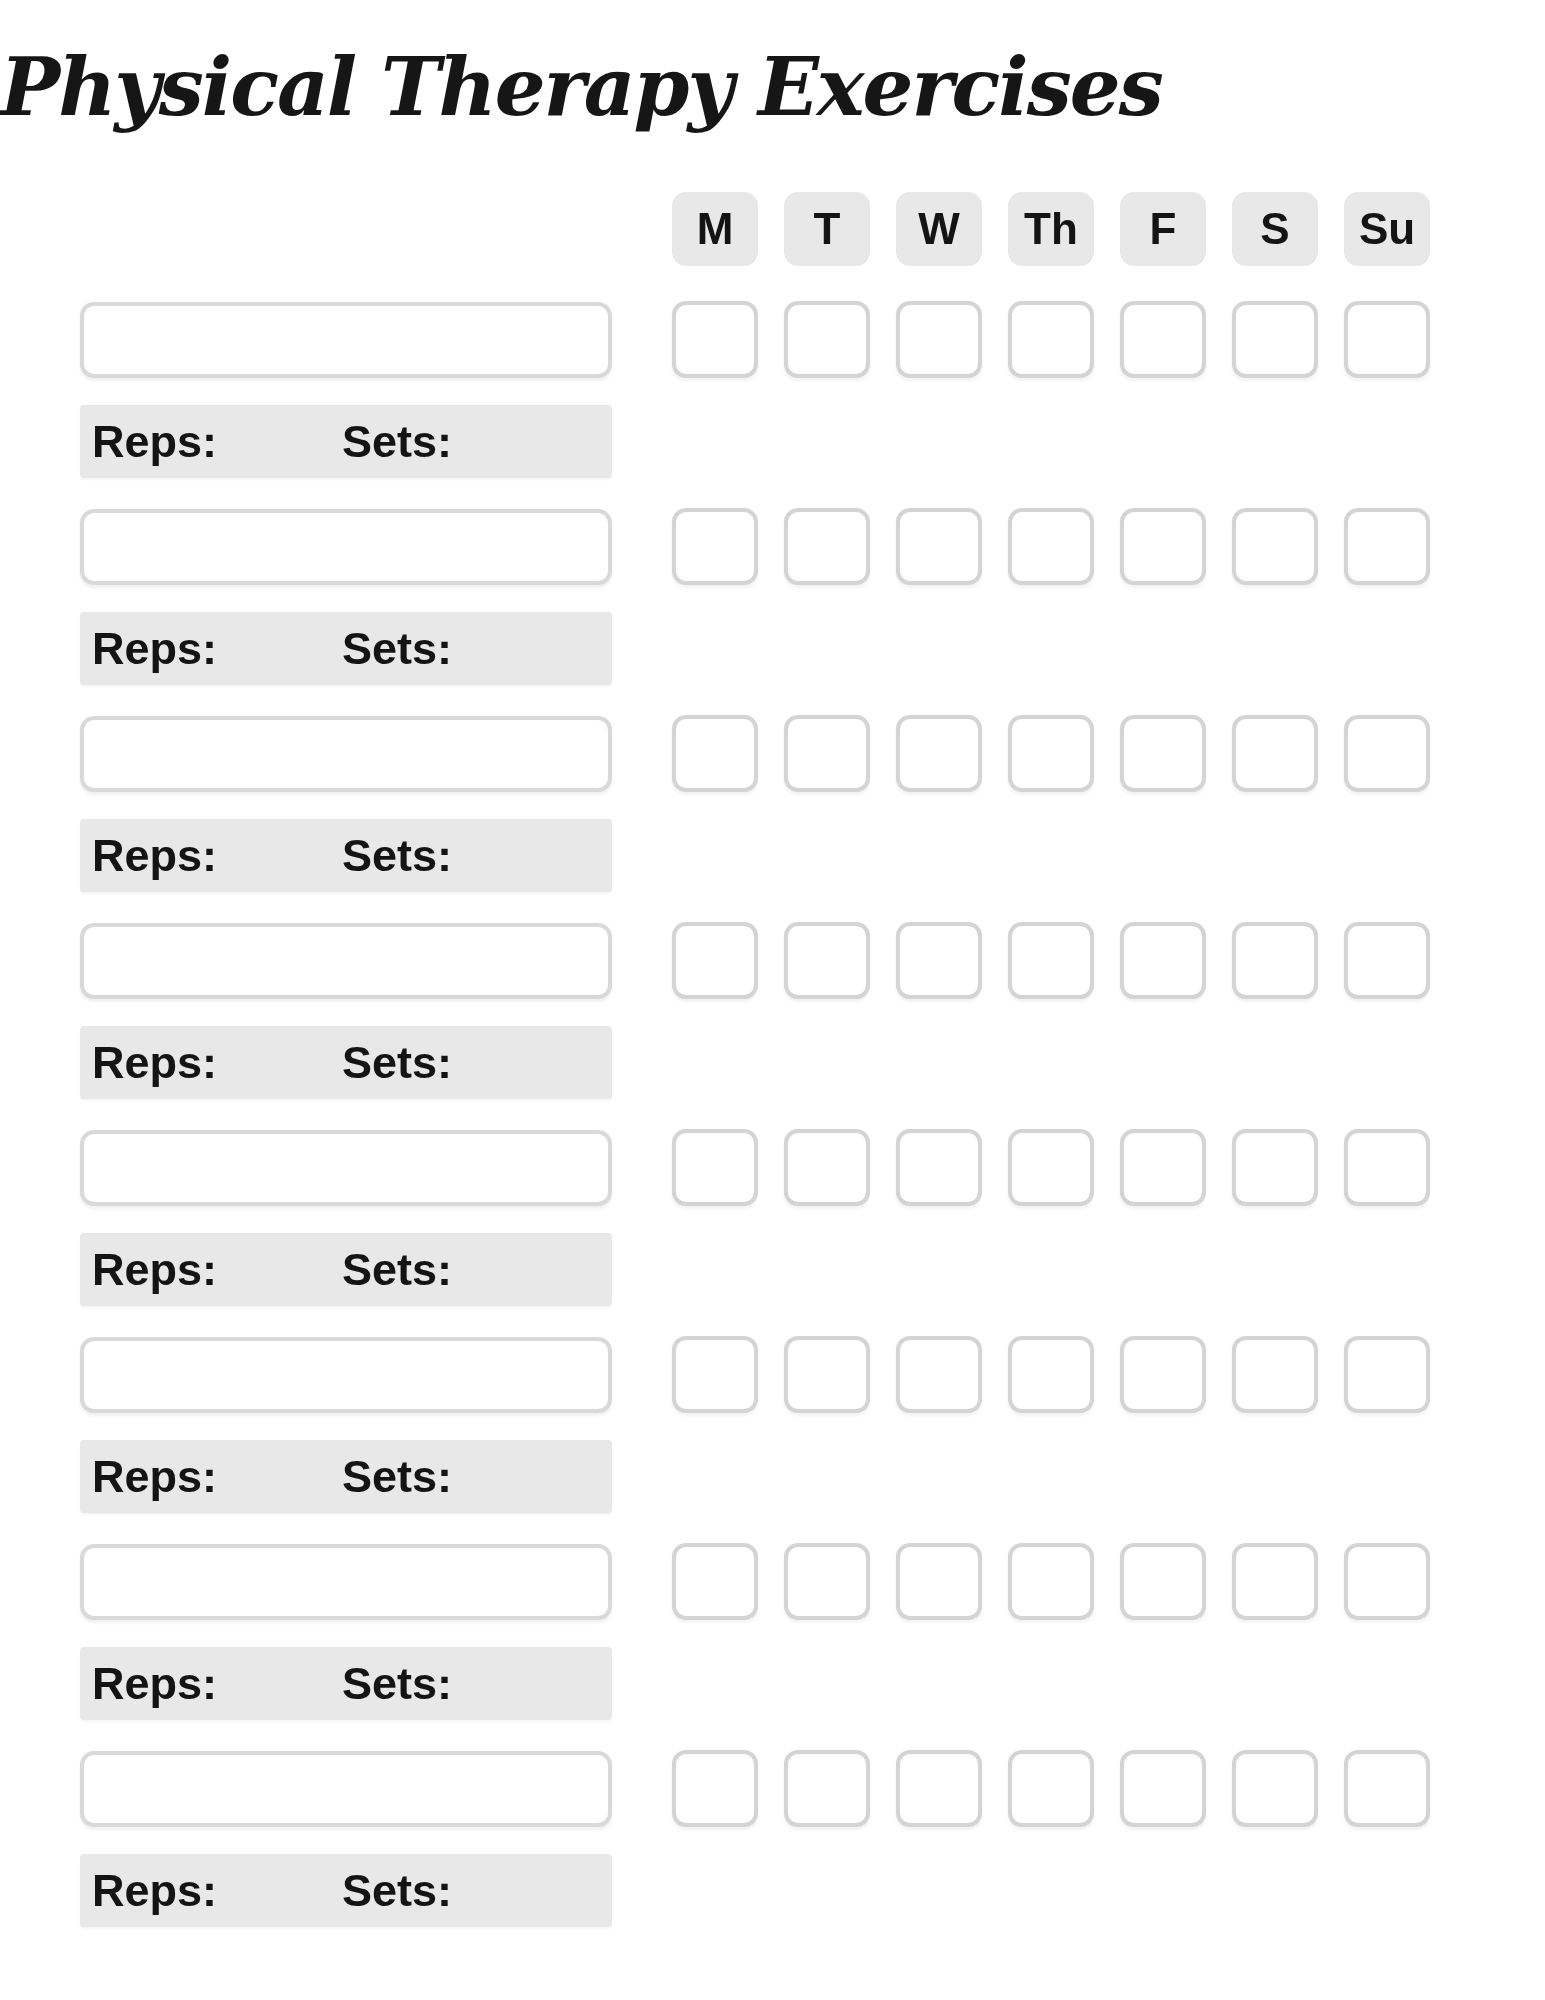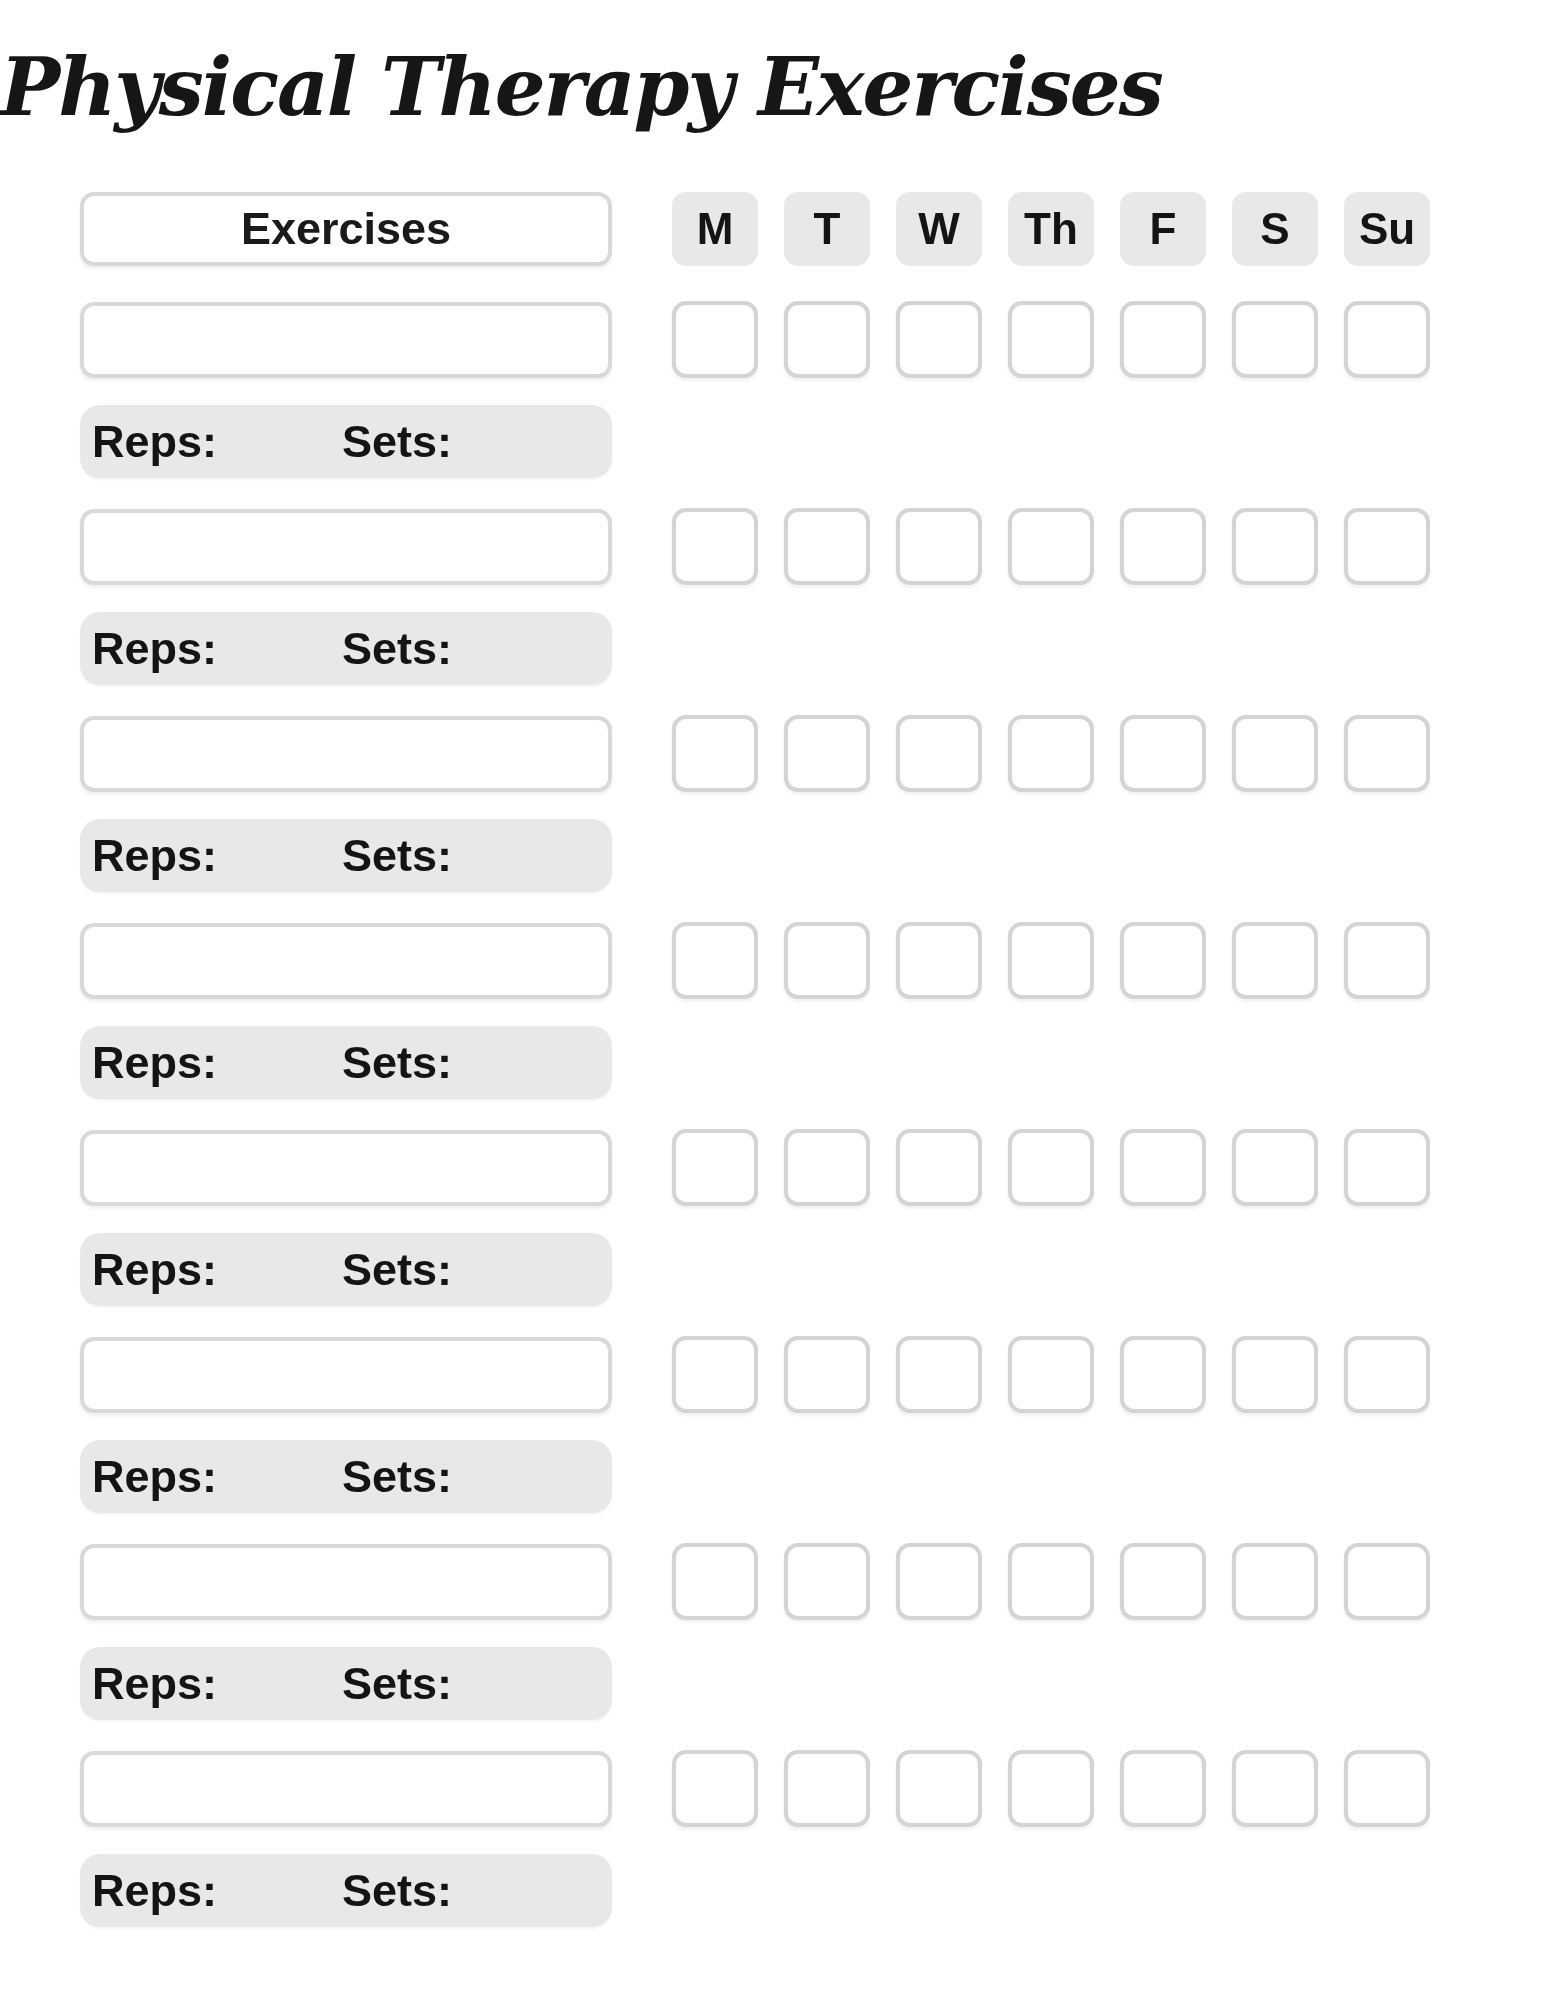--- a/index.html
+++ b/index.html
@@ -47,21 +47,21 @@
     font-family:"Liberation Sans",sans-serif;
     font-size:40px;font-weight:700;color:#1a1a1a;
     padding:0 20px;
     outline:none;
   }
   
   .rs-bar{
     position:absolute;
     left:80px;width:532px;height:73px;
     background:#e8e8e8;
-    border-radius:20px;
+    border-radius:4px;
     box-shadow:0 2px 2px rgba(0,0,0,0.04);
   }
   .rs-bar .reps{
     position:absolute;left:12px;top:0;height:73px;line-height:73px;
     font-weight:700;font-size:45px;color:#141414;
   }
   .rs-bar .sets{
     position:absolute;left:262px;top:0;height:69px;line-height:73px;
     font-weight:700;font-size:45px;color:#141414;
   }
@@ -89,23 +89,20 @@
     cursor:pointer;
   }
 </style>
 </head>
 <body>
 
 <div class="page">
 
   <div class="title">Physical Therapy Exercises</div>
 
-  <div class="name-box header-box" style="top:192px">
-    <span>Exercises</span>
-  </div>
   <div class="day-row" style="top:192px">
     <div class="day-tile">M</div>
     <div class="day-tile">T</div>
     <div class="day-tile">W</div>
     <div class="day-tile">Th</div>
     <div class="day-tile">F</div>
     <div class="day-tile">S</div>
     <div class="day-tile">Su</div>
   </div>
 

